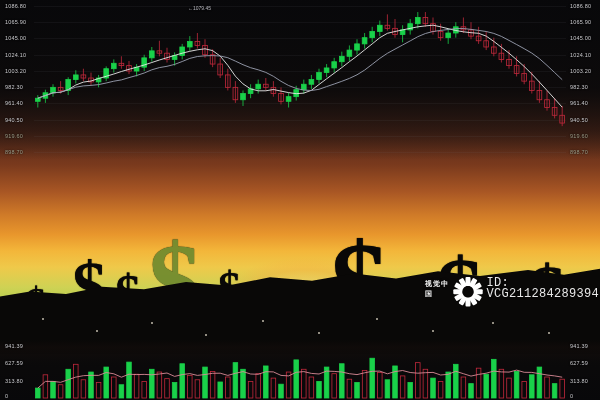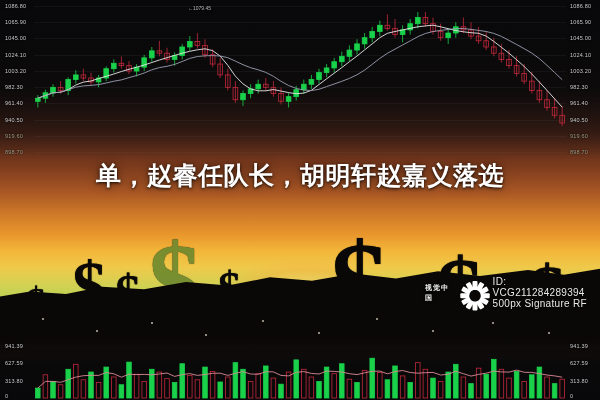--- a/index.html
+++ b/index.html
@@ -61,22 +61,22 @@
   }
   .headline div{white-space:nowrap;}
 
   
   .wm{position:absolute;left:425px;top:276px;display:flex;align-items:center;gap:5px;}
   .wm-brand{font-size:7px;color:#f0f0f0;font-weight:bold;letter-spacing:1px;
             text-shadow:0 0 3px rgba(0,0,0,.9);font-family:"DejaVu Sans",sans-serif;}
   .wm-mark{width:26px;height:26px;position:relative;flex:0 0 auto;}
   .wm-mark i{position:absolute;left:50%;top:50%;width:5px;height:9px;background:#fff;border-radius:1px;
              transform-origin:50% 130%;}
-  .wm-text{font-size:10px;color:#e8e8e8;line-height:11px;letter-spacing:.3px;
-           text-shadow:0 1px 2px rgba(0,0,0,.95);}
+  .wm-text{font-size:12px;color:#e8e8e8;line-height:11px;letter-spacing:.3px;
+           text-shadow:0 1px 2px rgba(0,0,0,.95);font-family:Liberation Mono, monospace;}
 </style>
 </head>
 <body>
 
 <div id="stage">
 
   <div class="photo">
     <div class="sky"></div>
 
     <div class="dollar" style="left:26px;top:282px;font-size:40px;">$</div>
@@ -368,38 +368,36 @@
         <rect x="529.52" y="34.800263440232" width="4.56" height="23.199736559768" fill="#19d14a" stroke="#19d14a" stroke-width="0.8"></rect>
         <rect x="537.12" y="27.06701792030933" width="4.56" height="30.93298207969067" fill="#19d14a" stroke="#19d14a" stroke-width="0.8"></rect>
         <rect x="544.72" y="37.0097621602099" width="4.56" height="20.990237839790097" fill="none" stroke="#c2293c" stroke-width="0.8"></rect>
         <rect x="552.32" y="43.63825832014361" width="4.56" height="14.361741679856387" fill="#19d14a" stroke="#19d14a" stroke-width="0.8"></rect>
         <rect x="559.92" y="39.219260880187804" width="4.56" height="18.780739119812196" fill="none" stroke="#c2293c" stroke-width="0.8"></rect>
         <polyline points="37.8,48.1 45.4,41.4 53.0,41.4 60.6,42.3 68.2,39.7 75.8,37.1 83.4,35.7 91.0,35.3 98.6,35.4 106.2,32.5 113.8,33.8 121.4,37.2 129.0,34.2 136.6,34.6 144.2,34.4 151.8,34.8 159.4,34.0 167.0,33.0 174.6,36.4 182.2,34.6 189.8,33.6 197.4,35.4 205.0,34.5 212.6,33.3 220.2,33.2 227.8,35.4 235.4,33.3 243.0,31.6 250.6,34.0 258.2,34.3 265.8,31.7 273.4,31.9 281.0,35.4 288.6,35.9 296.2,32.3 303.8,31.6 311.4,33.4 319.0,34.0 326.6,31.1 334.2,31.4 341.8,32.0 349.4,33.7 357.0,34.6 364.6,32.8 372.2,31.3 379.8,31.1 387.4,33.8 395.0,31.6 402.6,30.5 410.2,32.5 417.8,33.2 425.4,32.7 433.0,32.4 440.6,35.0 448.2,34.3 455.8,31.3 463.4,33.7 471.0,36.1 478.6,34.4 486.2,33.2 493.8,31.1 501.4,31.9 509.0,32.1 516.6,30.1 524.2,32.3 531.8,32.4 539.4,33.7 547.0,35.0 554.6,35.9 562.2,37.2" fill="none" stroke="#d98a96" stroke-width="0.9"></polyline>
       </svg>
   </div>
 
   <div class="headline">
-    <div>单，赵睿任队长，胡明轩赵嘉义落选</div>
   </div>
 
   <div class="wm">
     <div class="wm-brand">视觉中国</div>
     <div class="wm-mark" id="wm-mark">
         <i style="transform: translate(-50%, -100%) rotate(0deg) translateY(-3px);"></i>
         <i style="transform: translate(-50%, -100%) rotate(30deg) translateY(-3px);"></i>
         <i style="transform: translate(-50%, -100%) rotate(60deg) translateY(-3px);"></i>
         <i style="transform: translate(-50%, -100%) rotate(90deg) translateY(-3px);"></i>
         <i style="transform: translate(-50%, -100%) rotate(120deg) translateY(-3px);"></i>
         <i style="transform: translate(-50%, -100%) rotate(150deg) translateY(-3px);"></i>
         <i style="transform: translate(-50%, -100%) rotate(180deg) translateY(-3px);"></i>
         <i style="transform: translate(-50%, -100%) rotate(210deg) translateY(-3px);"></i>
         <i style="transform: translate(-50%, -100%) rotate(240deg) translateY(-3px);"></i>
         <i style="transform: translate(-50%, -100%) rotate(270deg) translateY(-3px);"></i>
         <i style="transform: translate(-50%, -100%) rotate(300deg) translateY(-3px);"></i>
         <i style="transform: translate(-50%, -100%) rotate(330deg) translateY(-3px);"></i>
       </div>
     <div class="wm-text">
       <div>ID: VCG211284289394</div>
-      <div>500px Signature RF</div>
     </div>
   </div>
 
 </div>
 
 </body></html>

